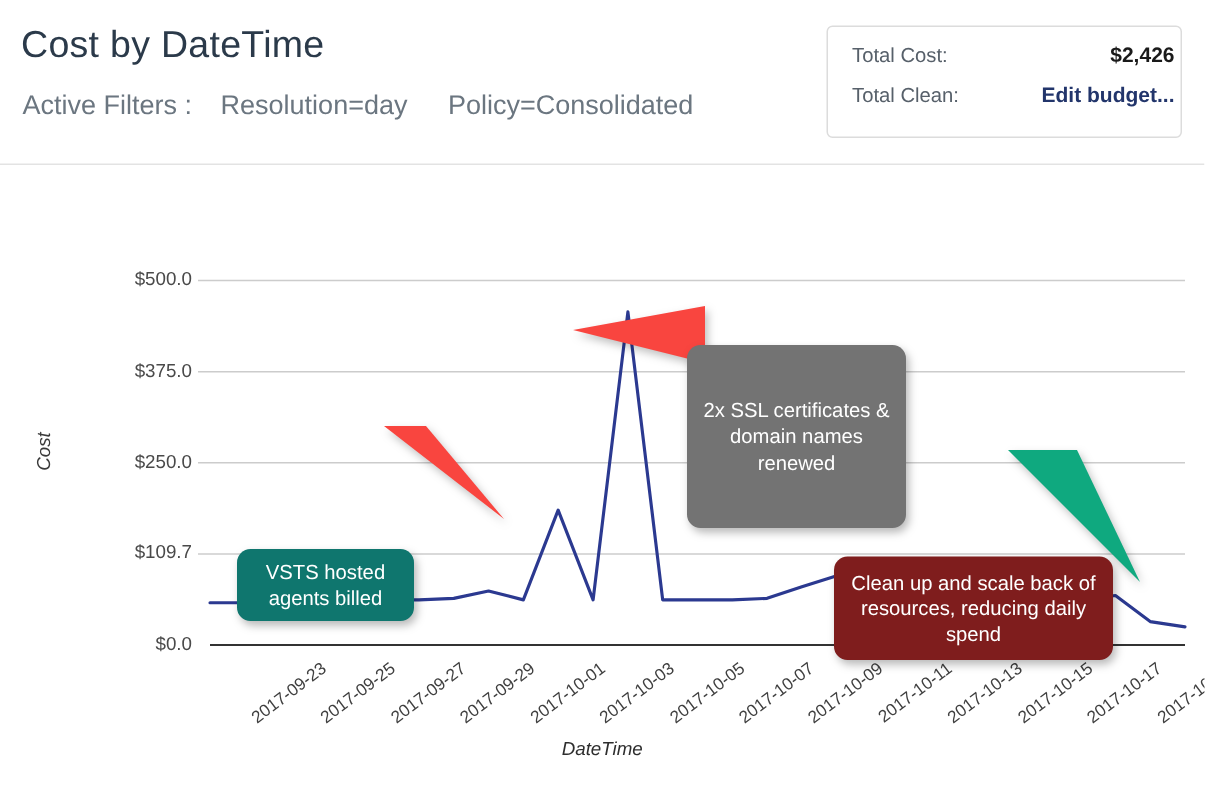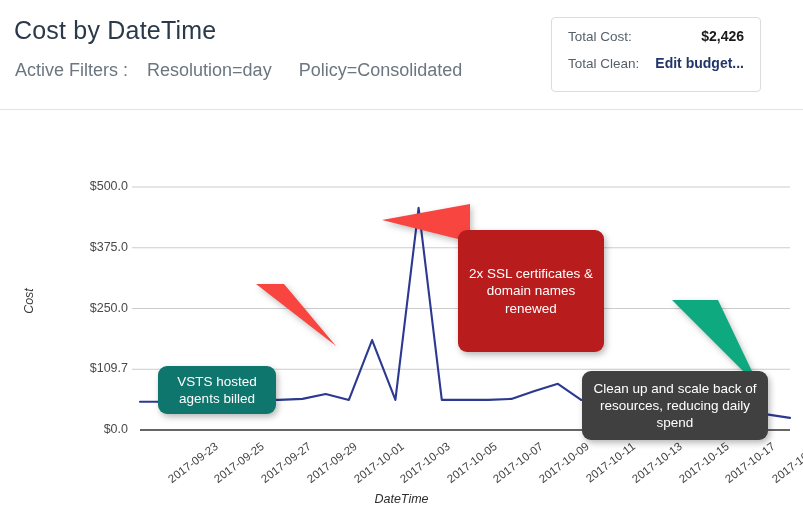--- a/index.html
+++ b/index.html
@@ -40,26 +40,26 @@
     color: #6b7680;
     white-space: nowrap;
   }
   #filters-row .flabel { margin-right: 14px; }
   #filters-row .fchip { margin-right: 22px; }
 
   
   #budget-card {
     position: absolute;
     left: 551px; top: 17px;
-    width: 210px; height: 75px;
+    width: 237px; height: 75px;
     border: 1px solid #dcdcdc;
     border-radius: 4px;
     background: #fff;
     box-sizing: border-box;
-    padding: 10px 16px 0 16px;
+    padding: 10px 4px 0 16px;
   }
   .budget-row {
     display: flex;
     justify-content: space-between;
     align-items: baseline;
     height: 27px;
     font-size: 13.5px;
   }
   .budget-row .bk { color: #57606a; }
   .budget-row .bv-cost { color: #1a1a1a; font-weight: bold; font-size: 14px; }
@@ -122,33 +122,33 @@
     justify-content: center;
     line-height: 1.28;
     filter: drop-shadow(2px 3px 3px rgba(0,0,0,0.28));
     z-index: 6;
   }
   .callout-text { width: 100%; padding: 0 8px; }
 
   #callout-ssl {
     left: 458px; top: 120px;
     width: 146px; height: 122px;
-    background: #b91c1c;
+    background: #737373;
     font-size: 13.5px;
   }
   #callout-vsts {
     left: 158px; top: 256px;
     width: 118px; height: 48px;
     background: #0f766e;
     font-size: 13.5px;
   }
   #callout-cleanup {
-    left: 582px; top: 261px;
+    left: 556px; top: 261px;
     width: 186px; height: 69px;
-    background: #404040;
+    background: #7f1d1d;
     font-size: 13.5px;
   }
   .tail { position: absolute; z-index: 5; filter: drop-shadow(2px 3px 3px rgba(0,0,0,0.25)); }
 </style>
 </head>
 <body>
 
 <div id="header">
 
   <div id="page-title">Cost by DateTime</div>

